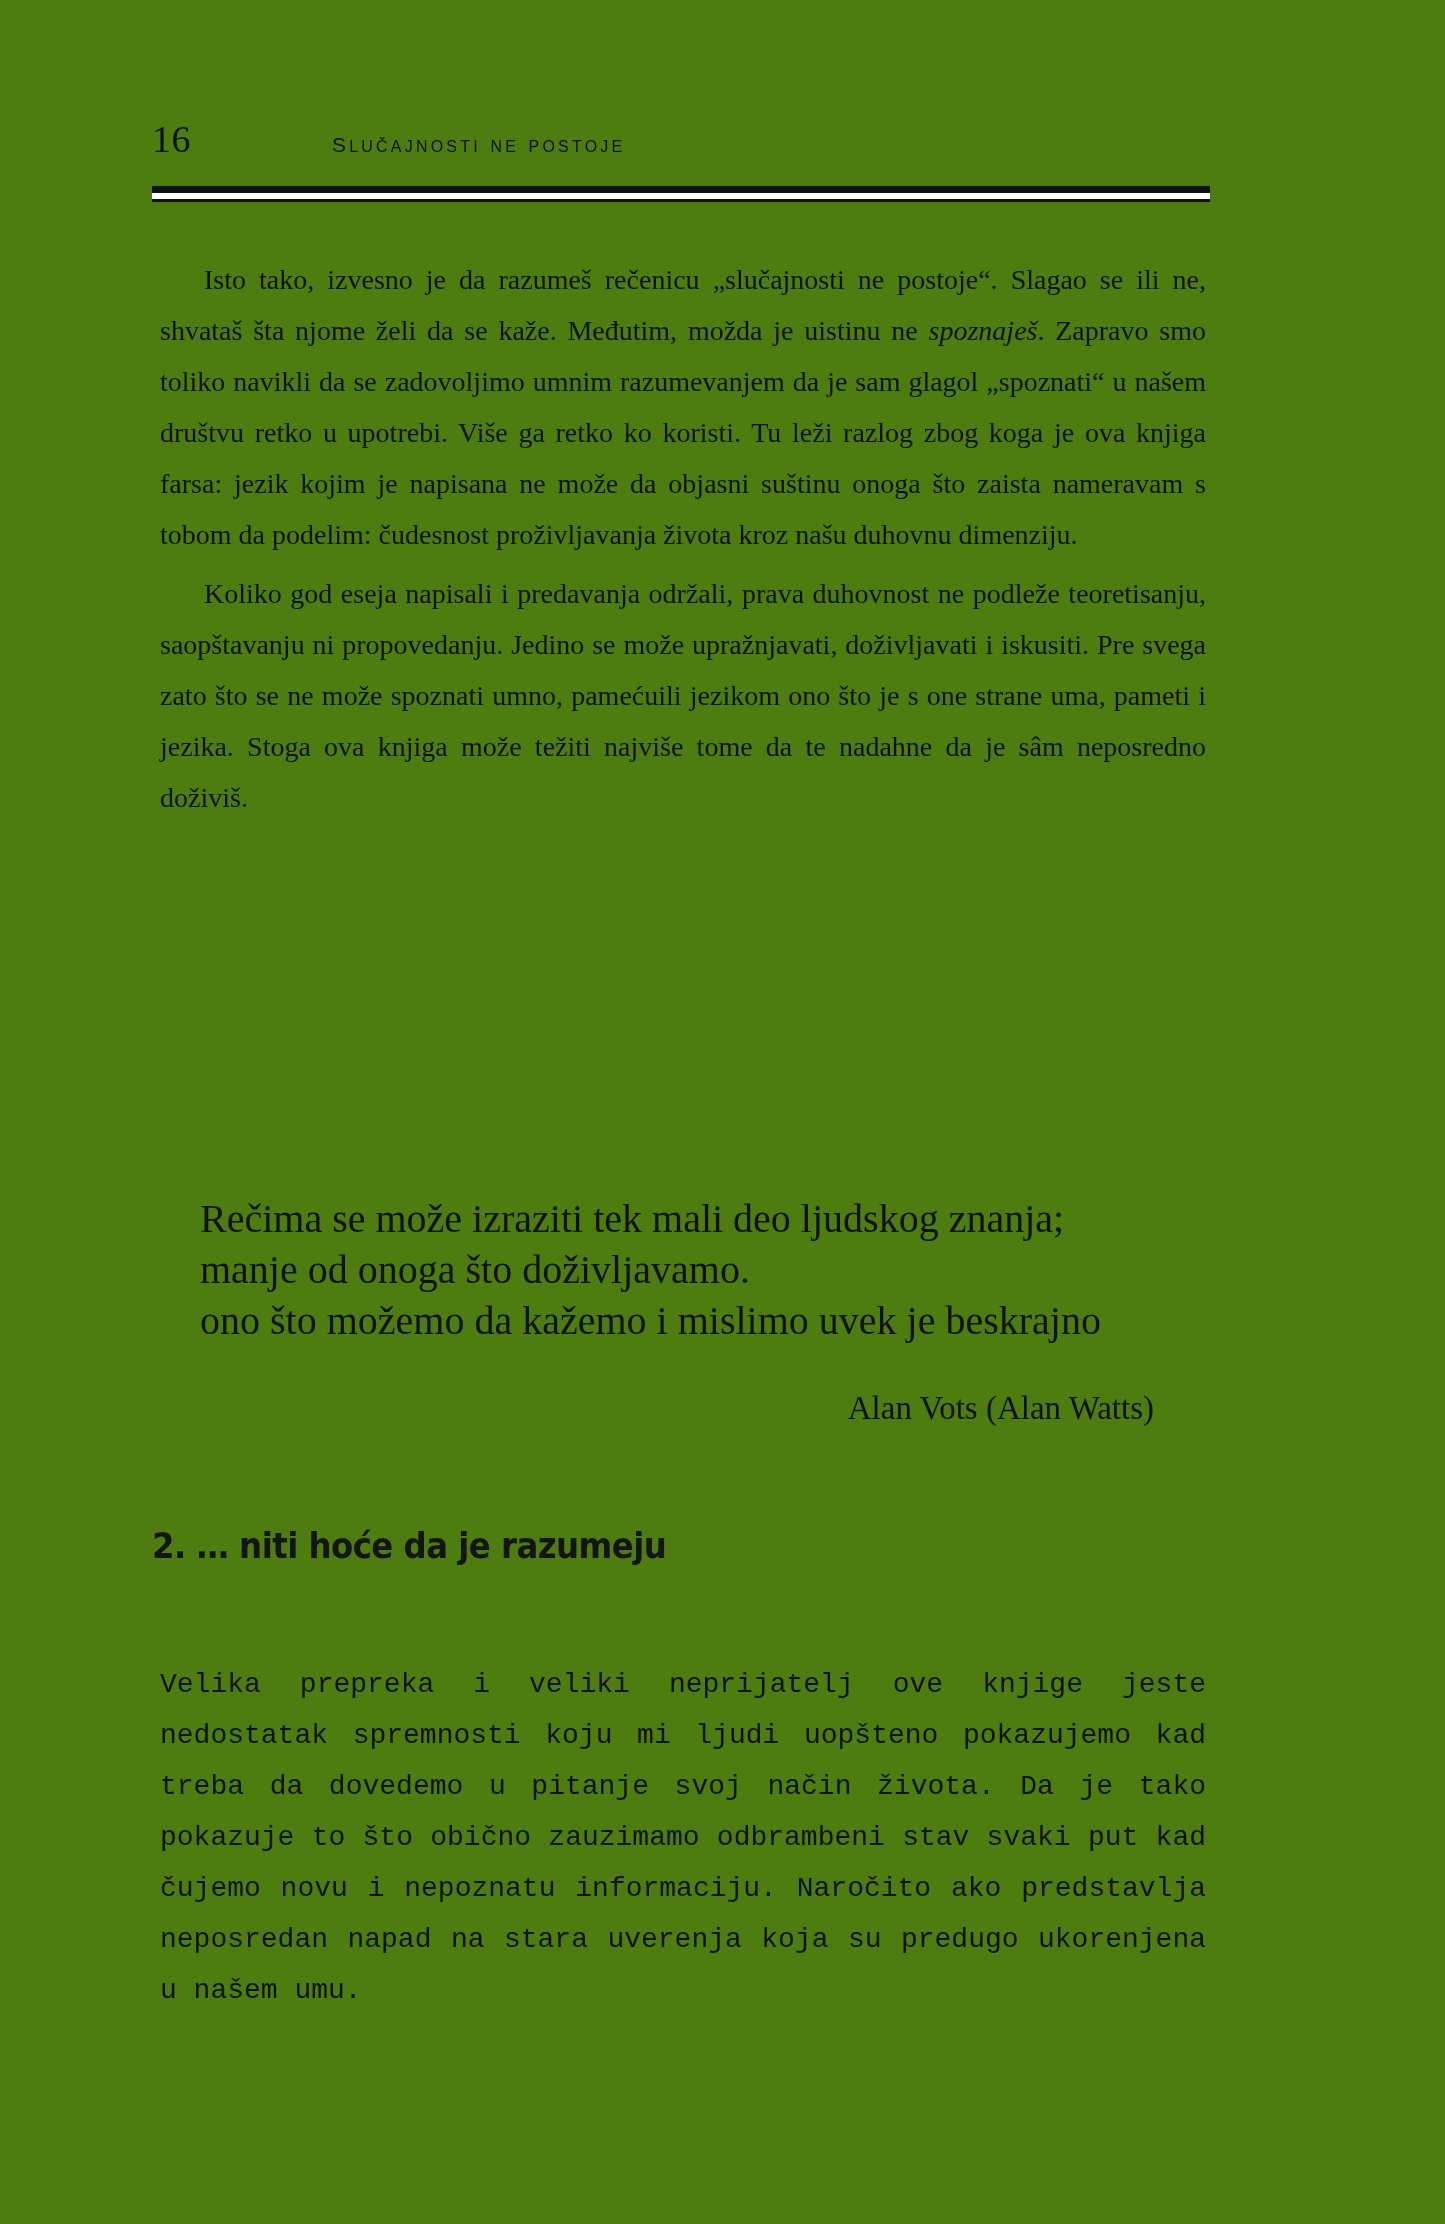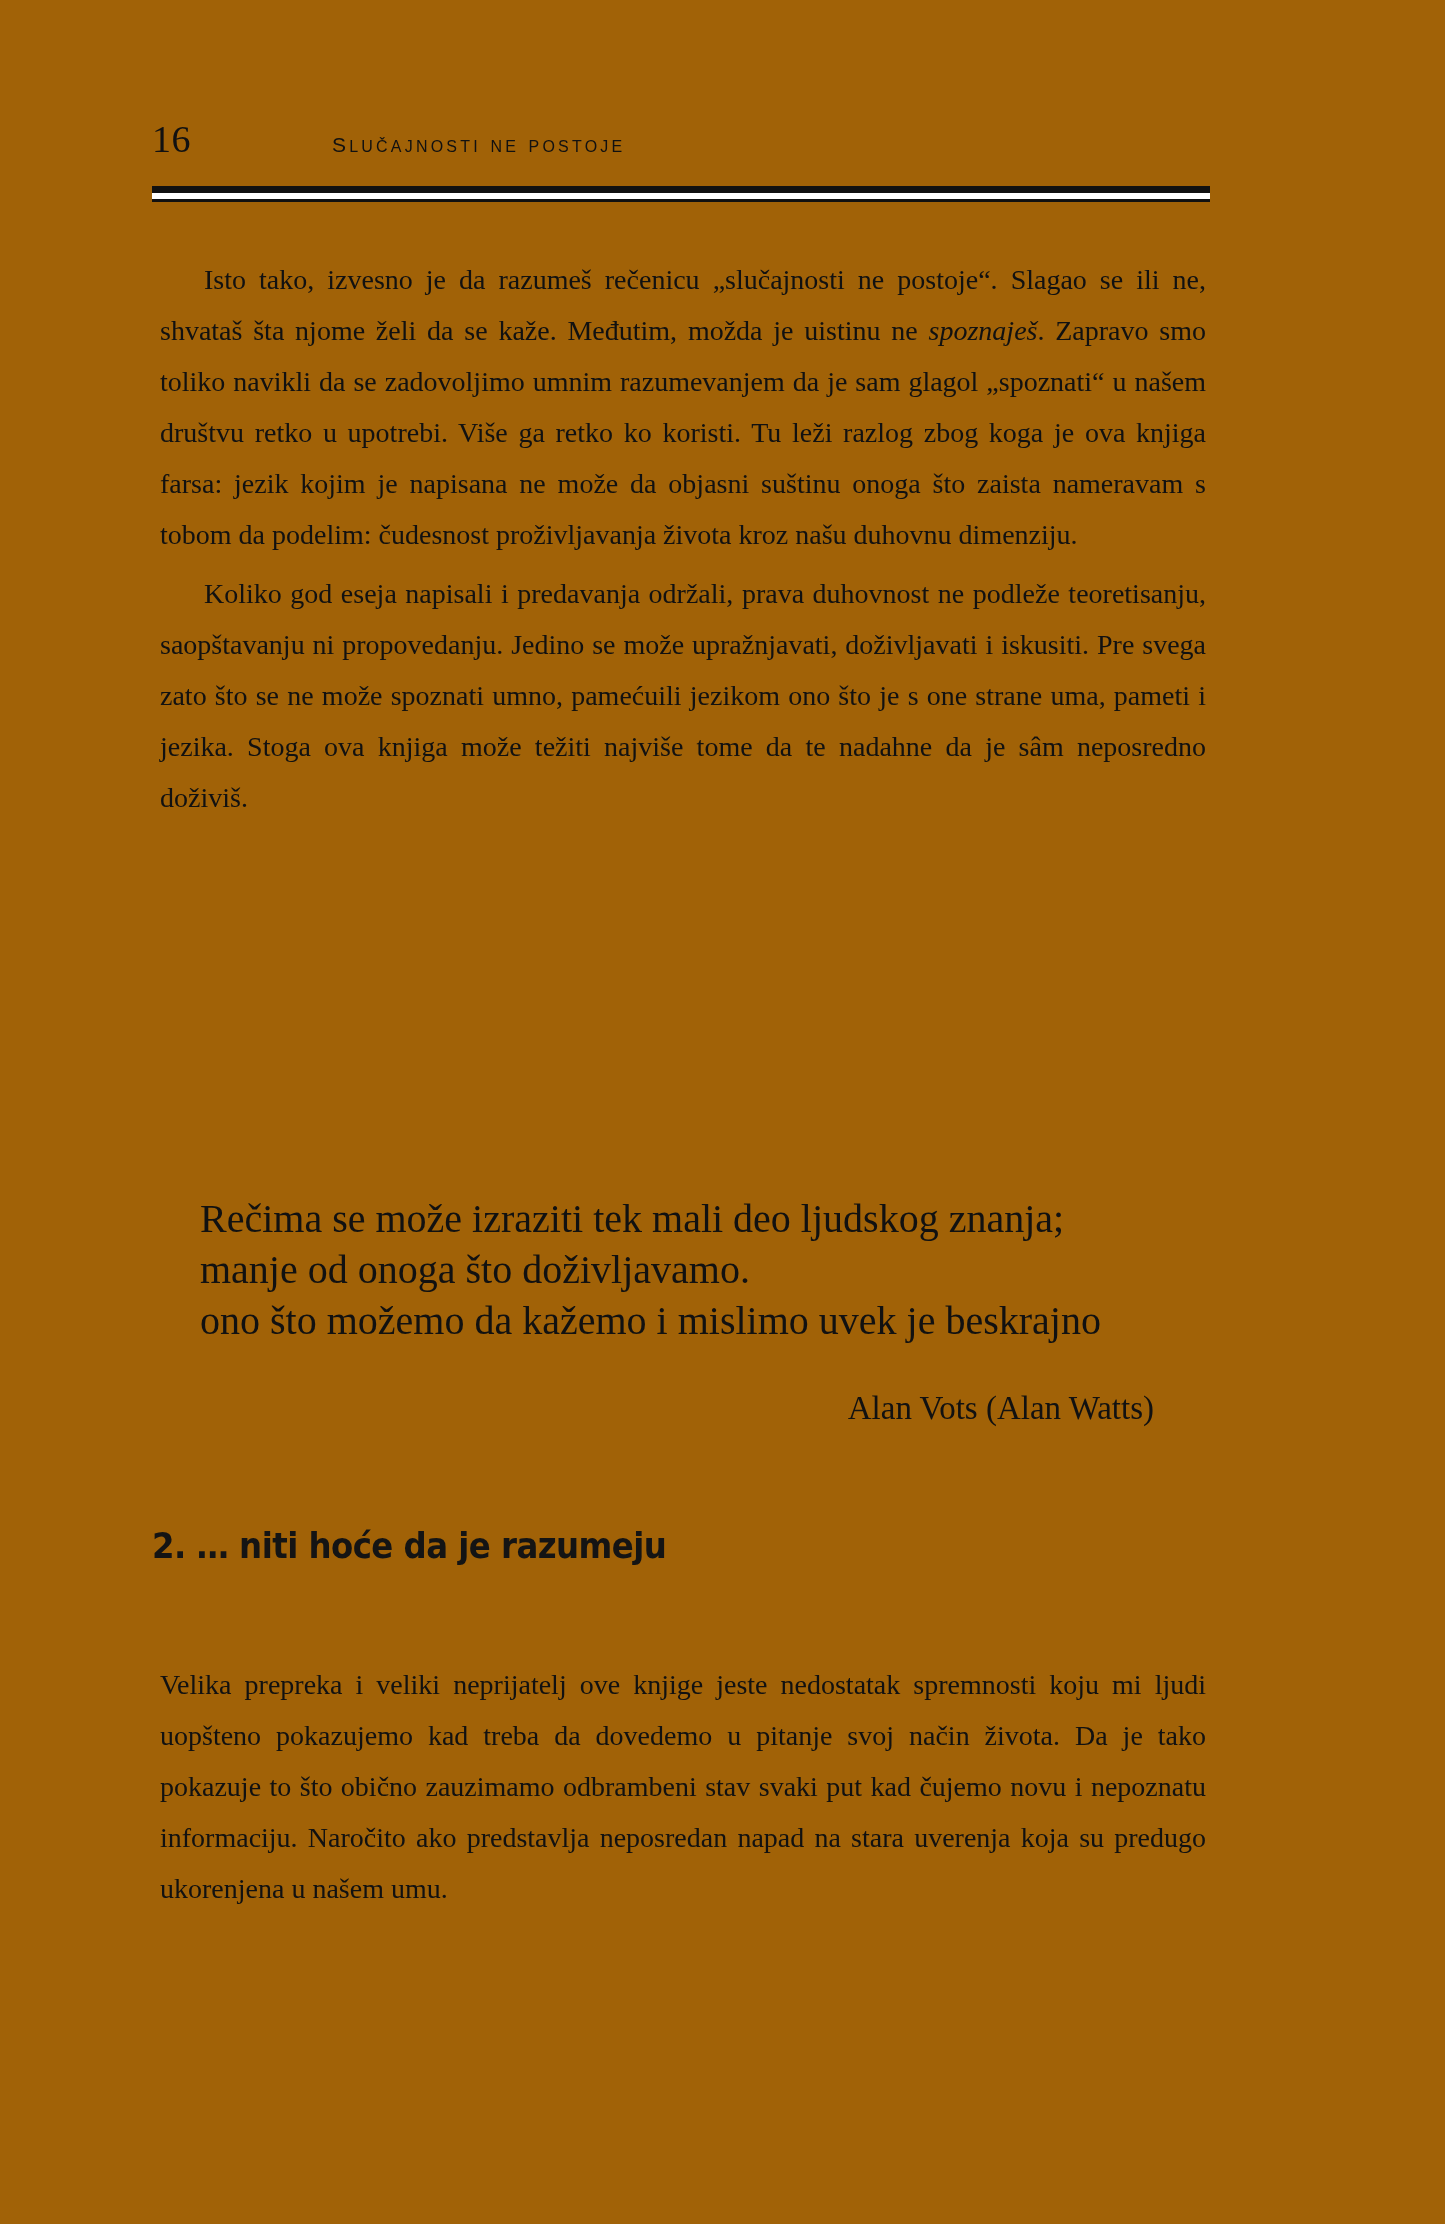--- a/index.html
+++ b/index.html
@@ -12,21 +12,21 @@
     height: 2224px;
     font-family: "Liberation Serif", "DejaVu Serif", serif;
     color: #111111;
     -webkit-font-smoothing: antialiased;
   }
 
   .page {
     position: relative;
     width: 1445px;
     height: 2224px;
-    background: #a16207;
+    background: #4d7c0f;
     box-sizing: border-box;
   }
 
   
   .running-head {
     position: absolute;
     left: 152px;
     top: 120px;
     width: 1058px;
     height: 56px;
@@ -146,20 +146,21 @@
     transform: scaleX(0.9);
     transform-origin: left center;
     white-space: nowrap;
   }
 
   .tail-col {
     position: absolute;
     left: 152px;
     top: 1651px;
     width: 1062px;
+    font-family: Liberation Mono, monospace;
   }
 </style>
 </head>
 <body>
 
 <div class="page">
 
   <div class="running-head">
     <span class="folio">16</span>
     <span class="head-title">Slučajnosti ne postoje</span>

